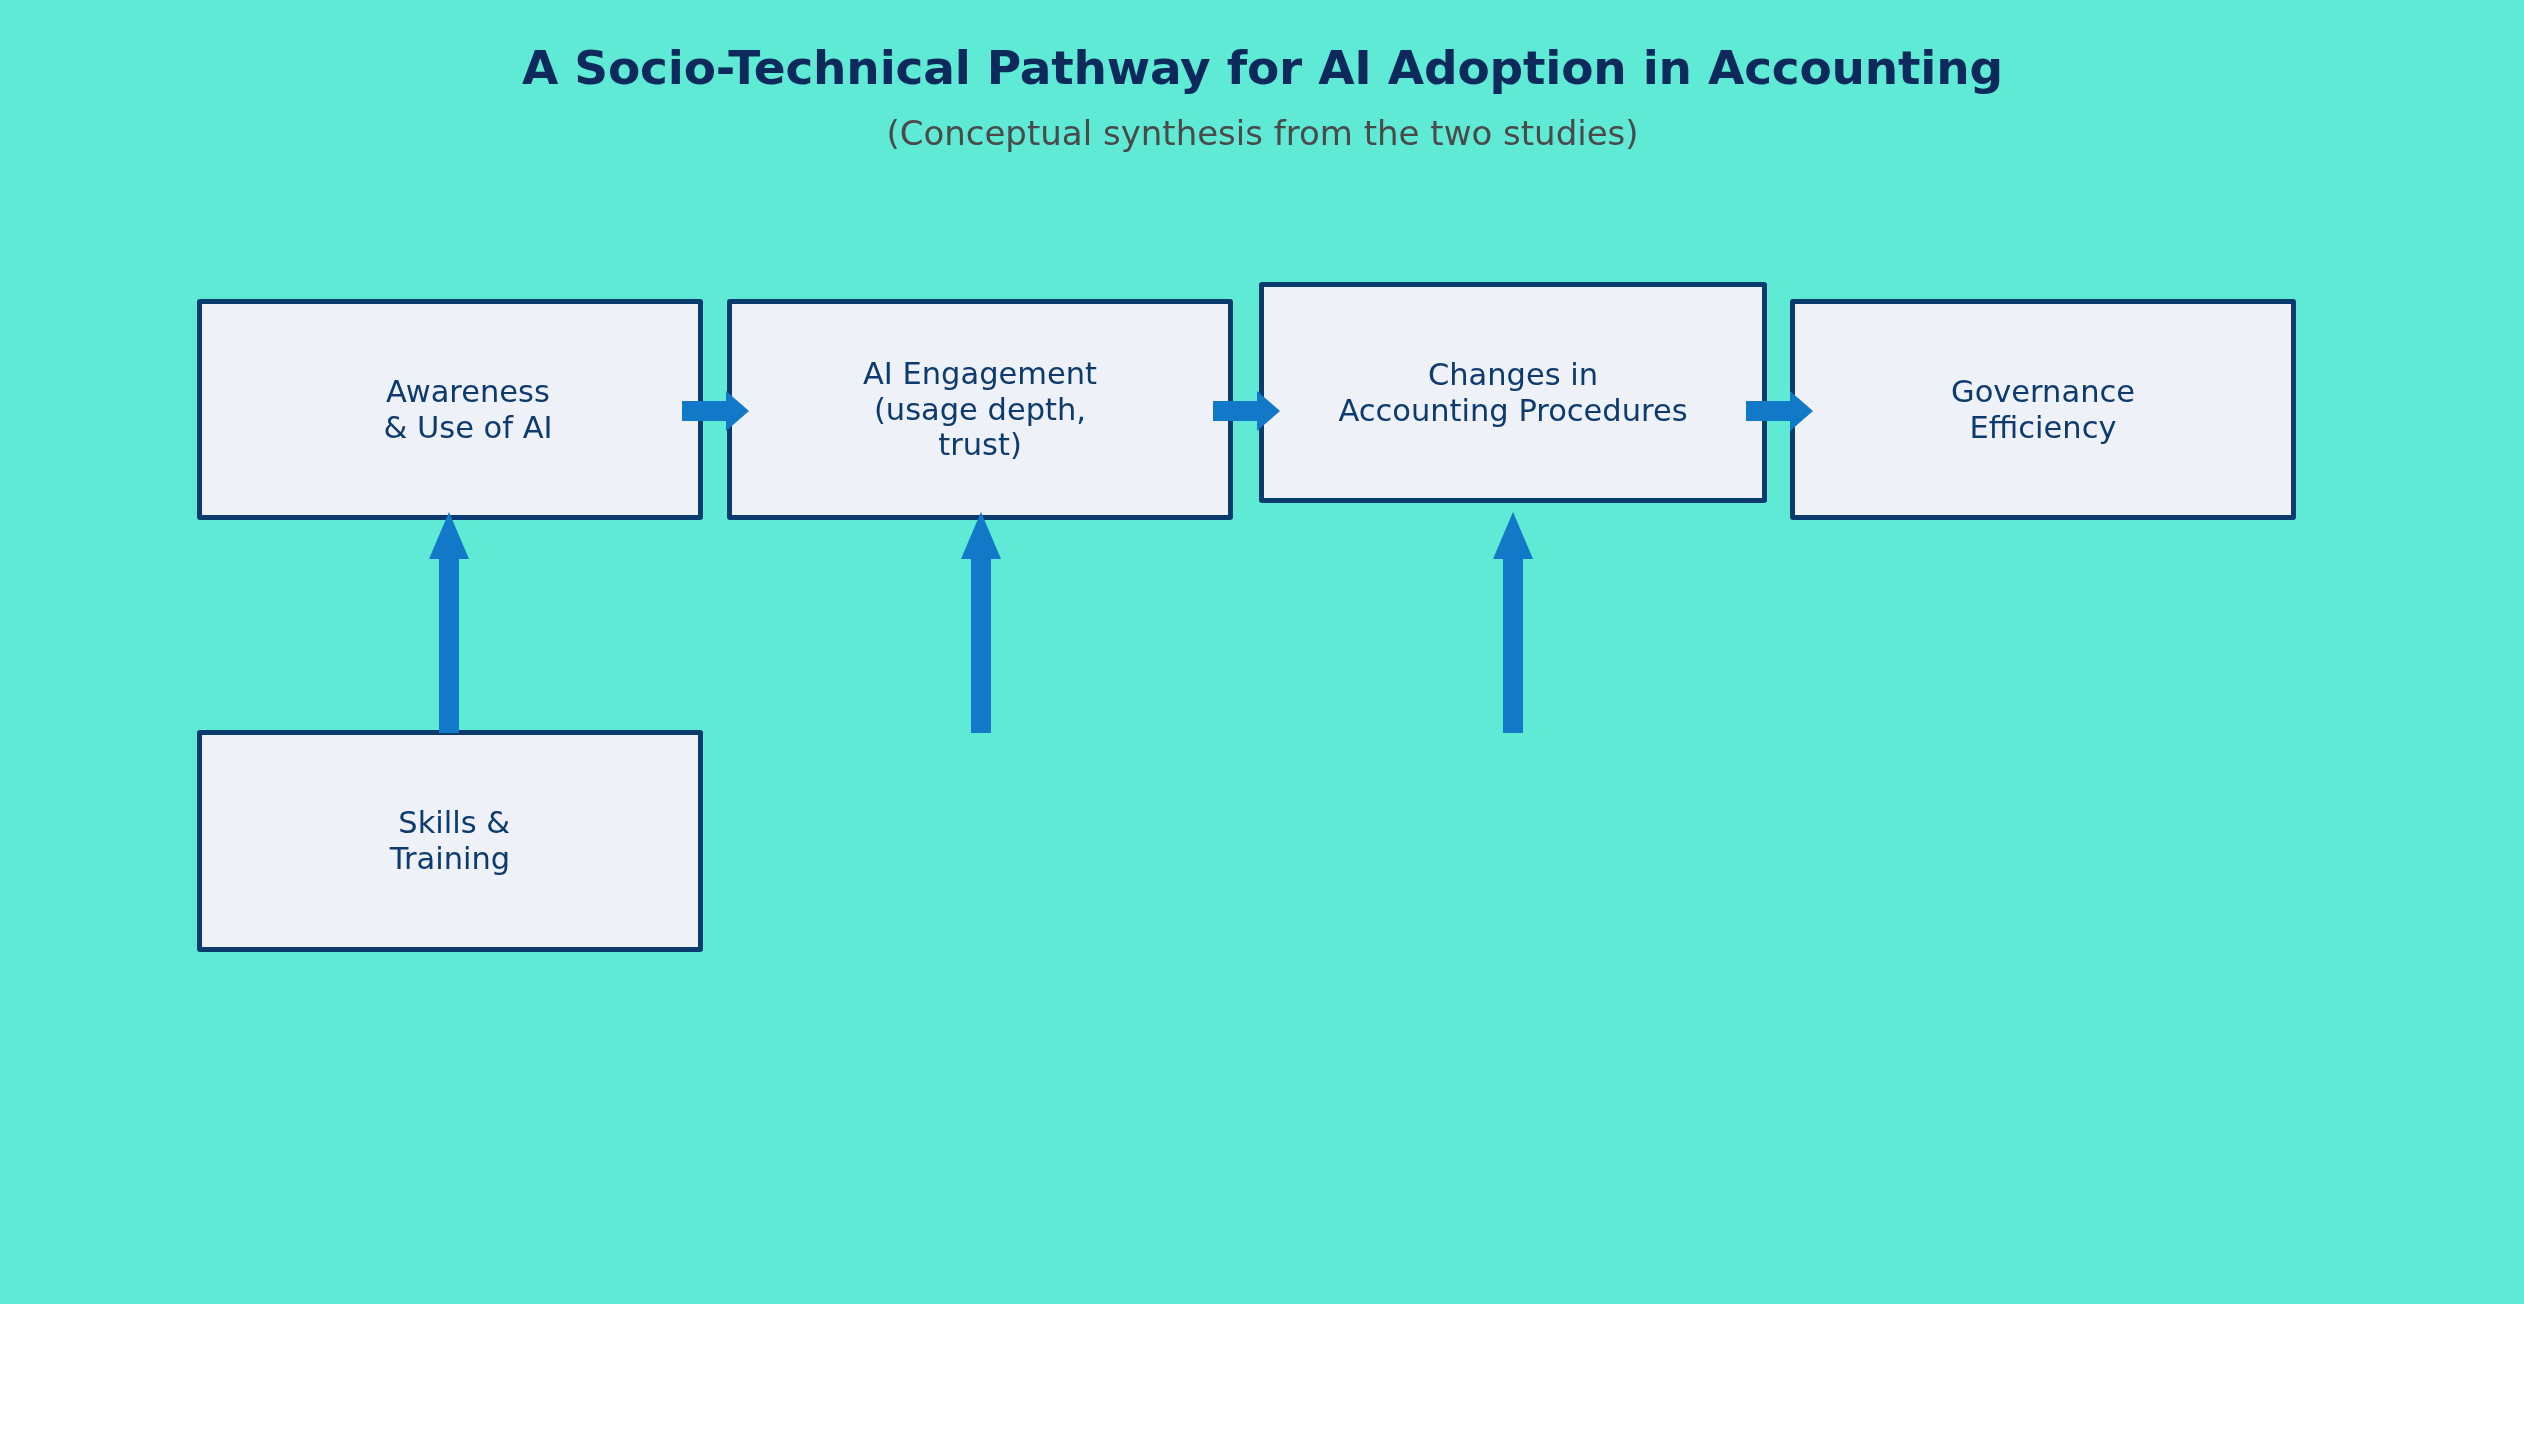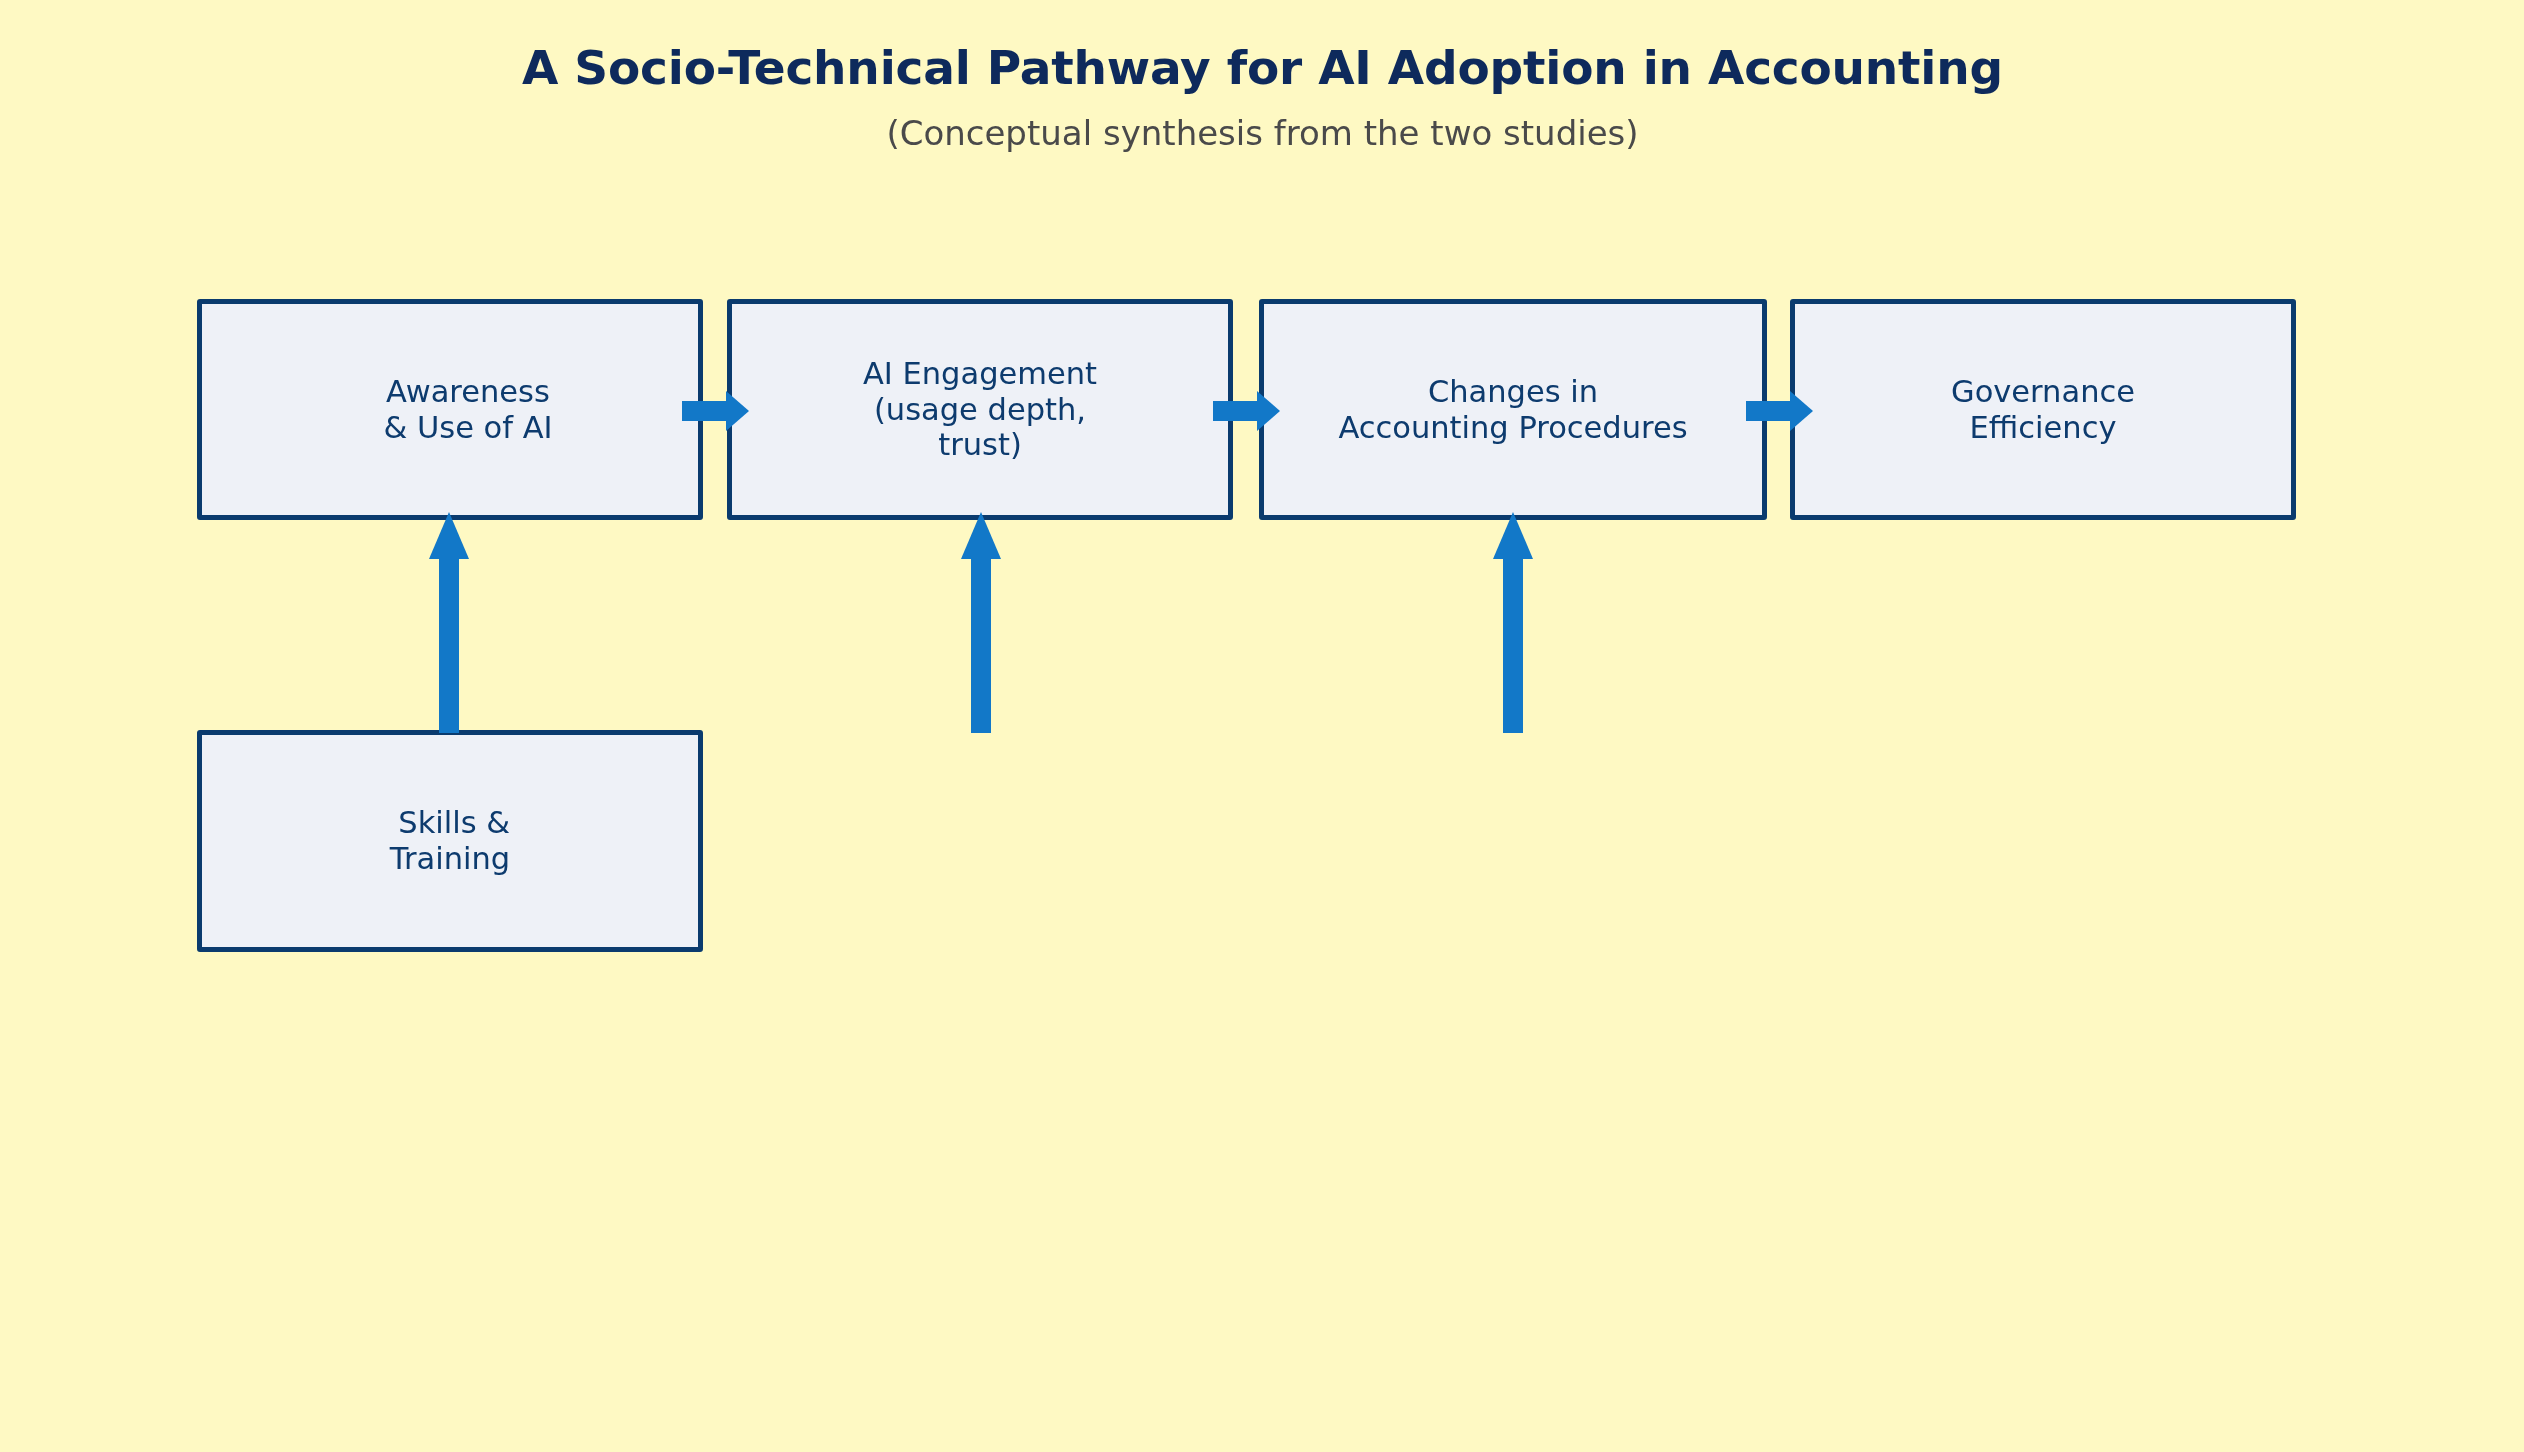--- a/index.html
+++ b/index.html
@@ -7,22 +7,22 @@
     margin: 0;
     padding: 0;
     background: #ffffff;
   }
   body {
     font-family: "DejaVu Sans", "Liberation Sans", sans-serif;
   }
   #canvas {
     position: relative;
     width: 2525px;
-    height: 1452px;
-    background: #fef9c3;
+    height: 1304px;
+    background: #5eead4;
     overflow: hidden;
   }
 
   
   #title {
     position: absolute;
     left: 0;
     top: 40px;
     width: 2525px;
     text-align: center;
@@ -124,21 +124,21 @@
     <span class="label">Awareness
 &amp; Use of AI</span>
   </div>
 
   <div class="node" style="left:727px; top:299px; width:506px; height:221px;">
     <span class="label">AI Engagement
 (usage depth,
 trust)</span>
   </div>
 
-  <div class="node" style="left:1259px; top:299px; width:508px; height:221px;align-items:center;">
+  <div class="node" style="left:1259px; top:282px; width:508px; height:221px;align-items:center;">
     <span class="label">Changes in
 Accounting Procedures</span>
   </div>
 
   <div class="node" style="left:1790px; top:299px; width:506px; height:221px;">
     <span class="label">Governance
 Efficiency</span>
   </div>
 
   <div class="node" style="left:197px; top:730px; width:506px; height:222px;text-align:right;">

